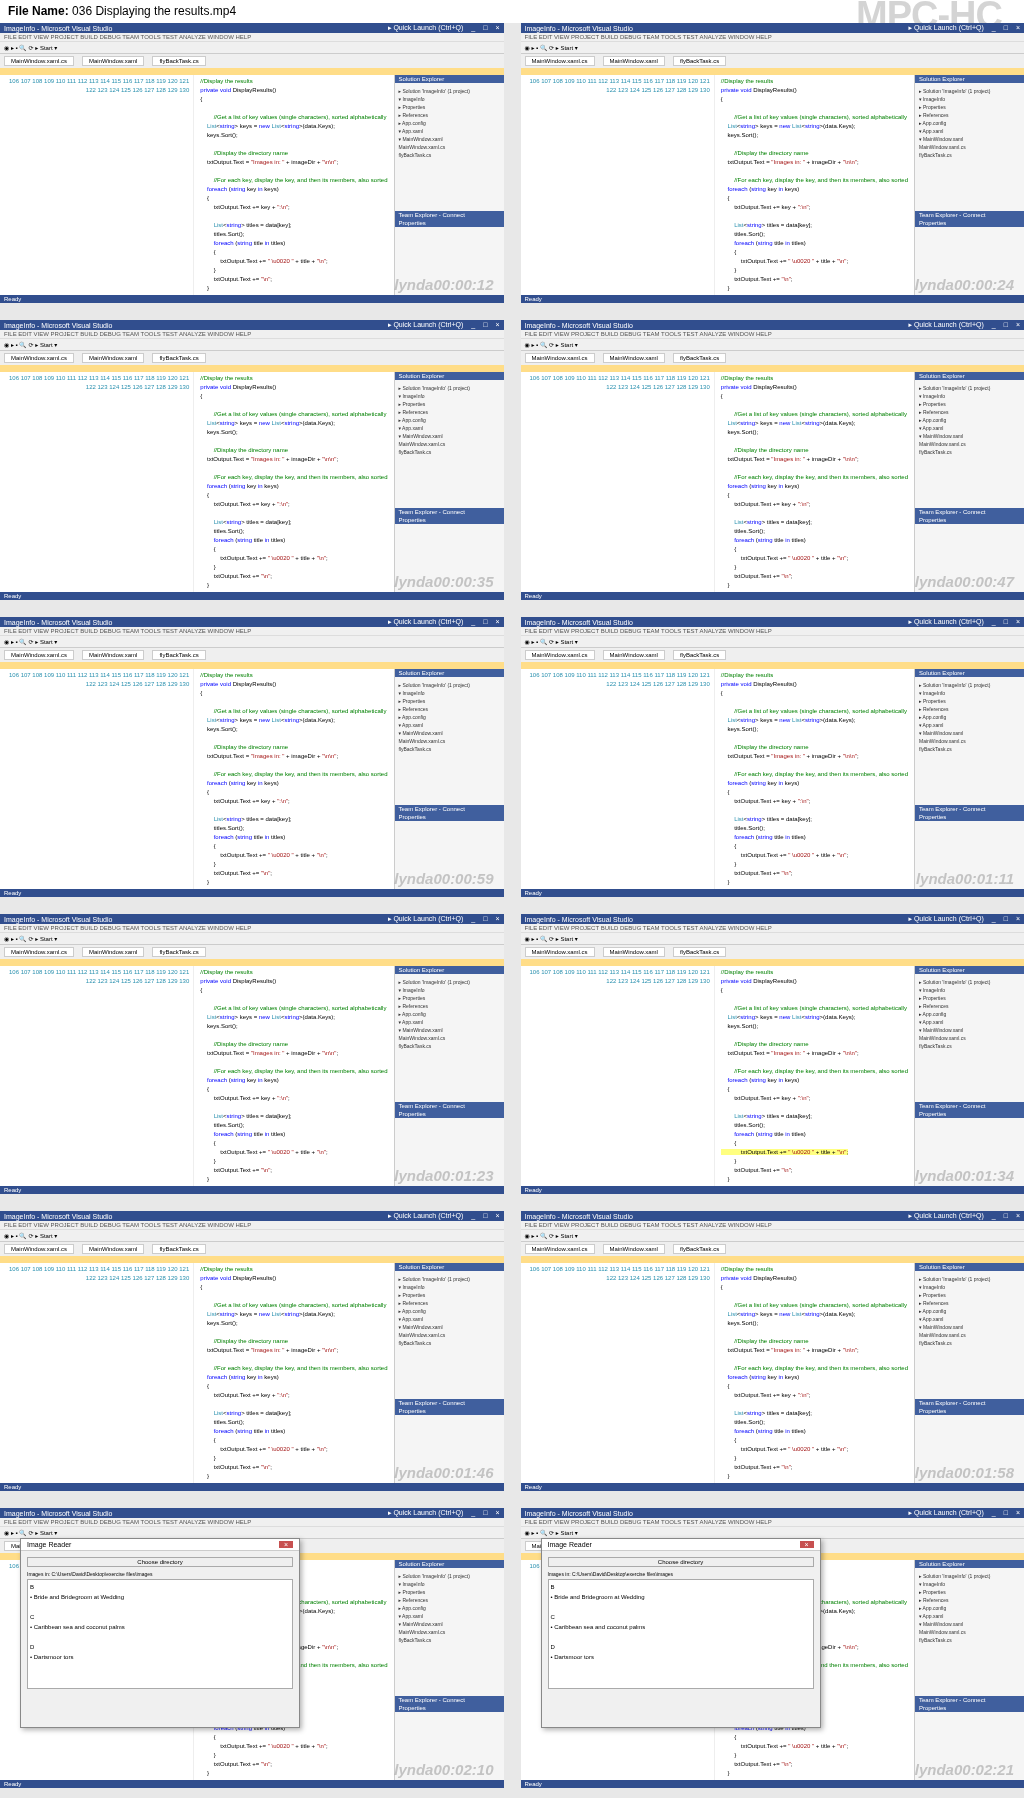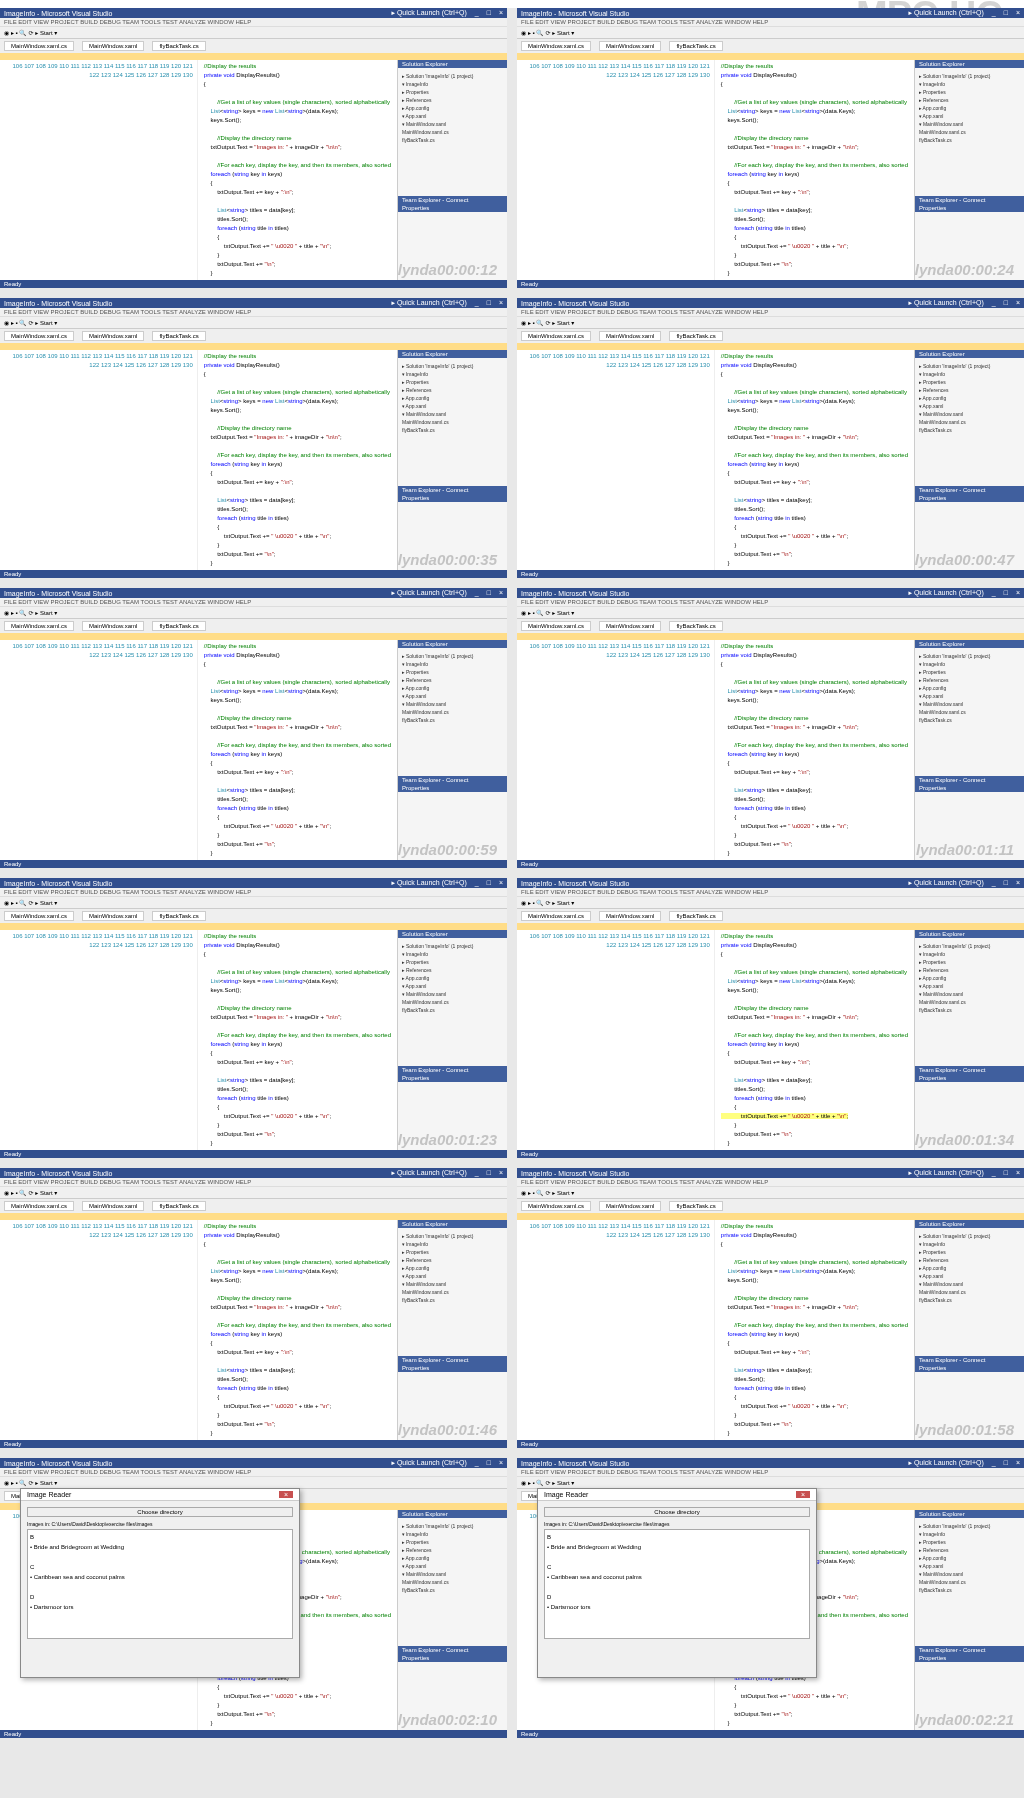--- a/index.html
+++ b/index.html
@@ -1,19 +1,19 @@
 <!DOCTYPE html>
 <html><head>
 <meta charset="utf-8">
 <style>
 *{margin:0;padding:0;box-sizing:border-box;font-family:Segoe UI,Arial,sans-serif}
 body{background:#e8e8e8;width:1024px}
 .info-bar{background:#fff;padding:4px 8px;font-size:12px;line-height:15px;position:relative}
 .watermark{position:absolute;right:22px;top:8px;font-size:38px;font-weight:700;font-family:Arial;color:rgba(100,100,100,.28);letter-spacing:-1px}
-.grid{display:grid;grid-template-columns:1fr 1fr;gap:10px;background:#e8e8e8}
+.grid{display:grid;grid-template-columns:1fr 1fr;gap:17px;background:#e8e8e8}
 .frame{background:#fff;height:280px;display:flex;flex-direction:column;overflow:hidden;position:relative}
 .title-bar{background:#314e8e;color:#fff;font-size:7px;padding:1px 4px;display:flex;justify-content:space-between;align-items:center}
 .title-bar .right{display:flex;gap:8px}
 .menu-bar{background:#f0f0f0;font-size:6px;padding:1px 4px;color:#555;border-bottom:1px solid #ddd}
 .toolbar{background:#f0f0f0;font-size:6px;padding:2px 4px;border-bottom:1px solid #ccc;display:flex;gap:4px}
 .tabs{background:#efefef;font-size:6px;padding:2px 4px;display:flex;gap:8px}
 .tab{padding:1px 6px;background:#fff;border:1px solid #ccc;font-size:6px}
 .yellow-bar{background:#ffdd88;height:7px;font-size:5px;padding:0 4px}
 .body-row{display:flex;flex:1;overflow:hidden}
 .code-area{flex:1;background:#fff;display:flex;font-family:Consolas,monospace;font-size:6px;overflow:hidden}
@@ -34,20 +34,21 @@
 .dlg-title{background:#fff;border-bottom:1px solid #ccc;font-size:7px;padding:2px 6px;display:flex;justify-content:space-between}
 .dlg-close{background:#c75050;color:#fff;width:14px;text-align:center}
 .dlg-body{padding:6px;font-size:6px}
 .dlg-input{width:100%;border:1px solid #aaa;padding:1px;font-size:6px;margin-bottom:4px}
 .dlg-output{width:100%;height:110px;background:#fff;border:1px solid #aaa;padding:2px;font-size:6px;line-height:10px}
 </style>
 </head>
 <body>
 
 <div class="info-bar">
+  <div><b>File Name: </b><span>036 Displaying the results.mp4</span></div>
   <div class="watermark">MPC-HC</div>
 </div>
 
 <div class="grid" id="grid">
   <div class="frame">
     <div class="title-bar">
       <span>ImageInfo - Microsoft Visual Studio</span>
       <span class="right">
           <span>▸ Quick Launch (Ctrl+Q)</span>
           <span>_</span>

